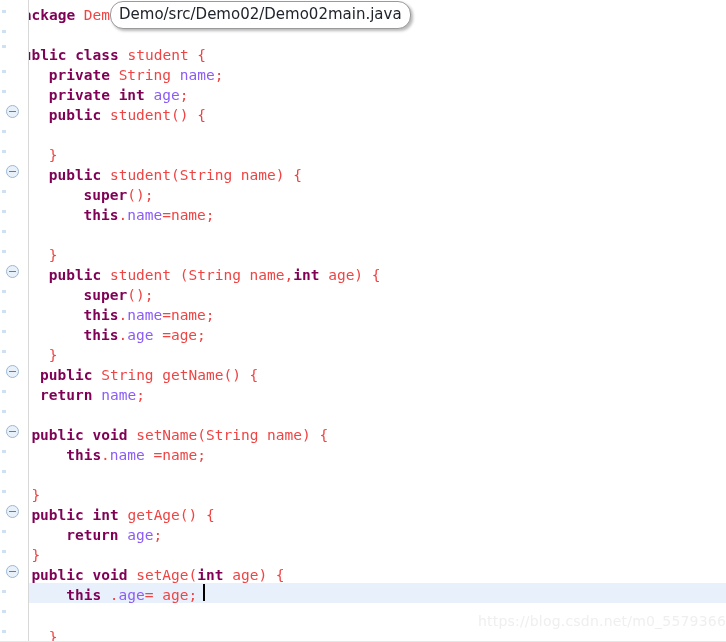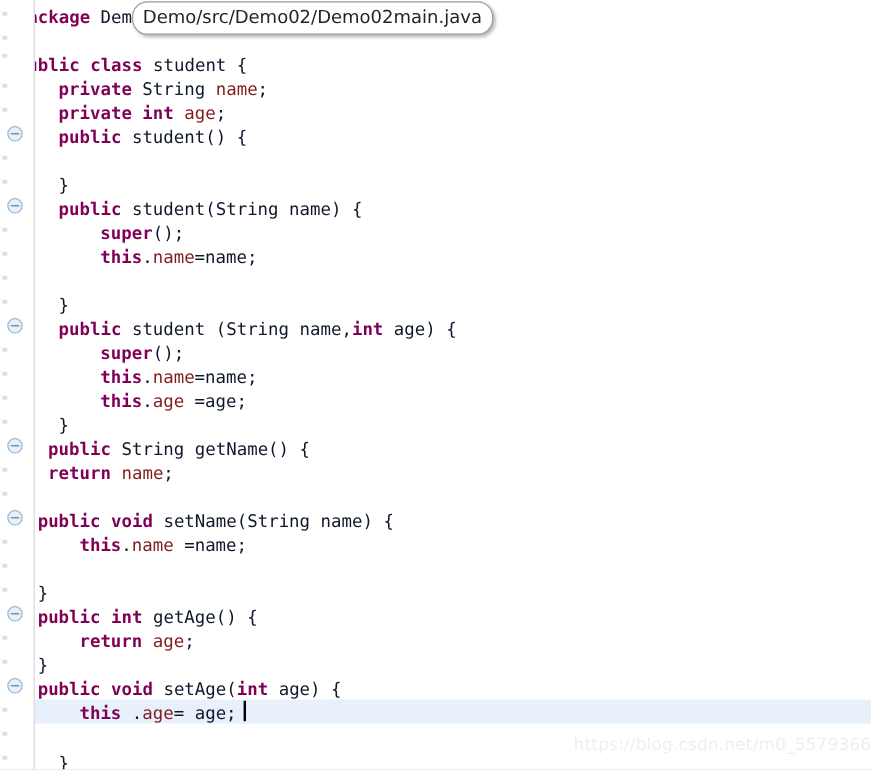--- a/index.html
+++ b/index.html
@@ -80,22 +80,22 @@
   }
   .line {
     position: absolute;
     left: 0;
     height: 20px;
     white-space: pre;
   }
 
   
   .kw   { color: #7f0055; font-weight: bold; }   
-  .fld  { color: #7f1d1d; }                      
-  .pln  { color: #0f172a; }                      
+  .fld  { color: #8b5cf6; }                      
+  .pln  { color: #ef4444; }                      
 
   
   #caret {
     position: absolute;
     width: 2px;
     height: 17px;
     background: #000000;
     z-index: 4;
   }
 

